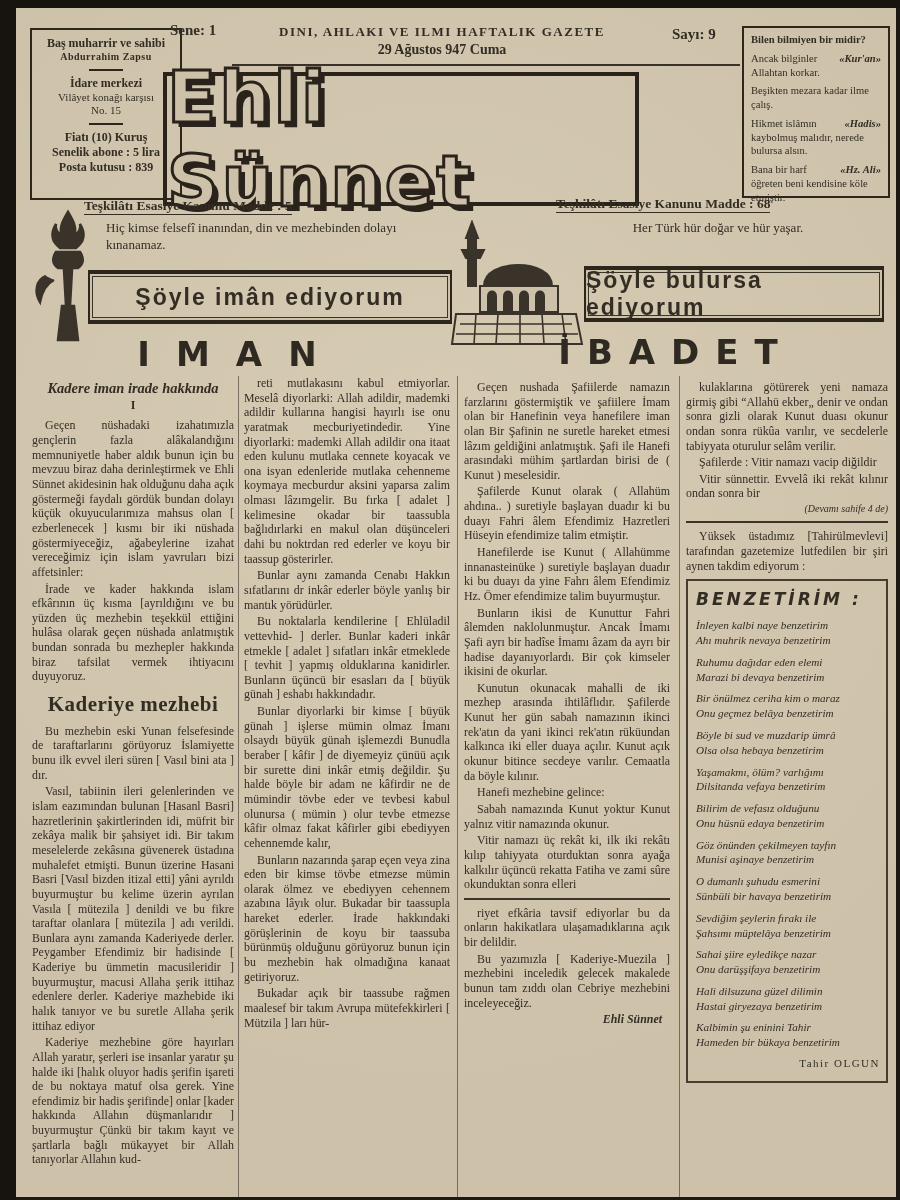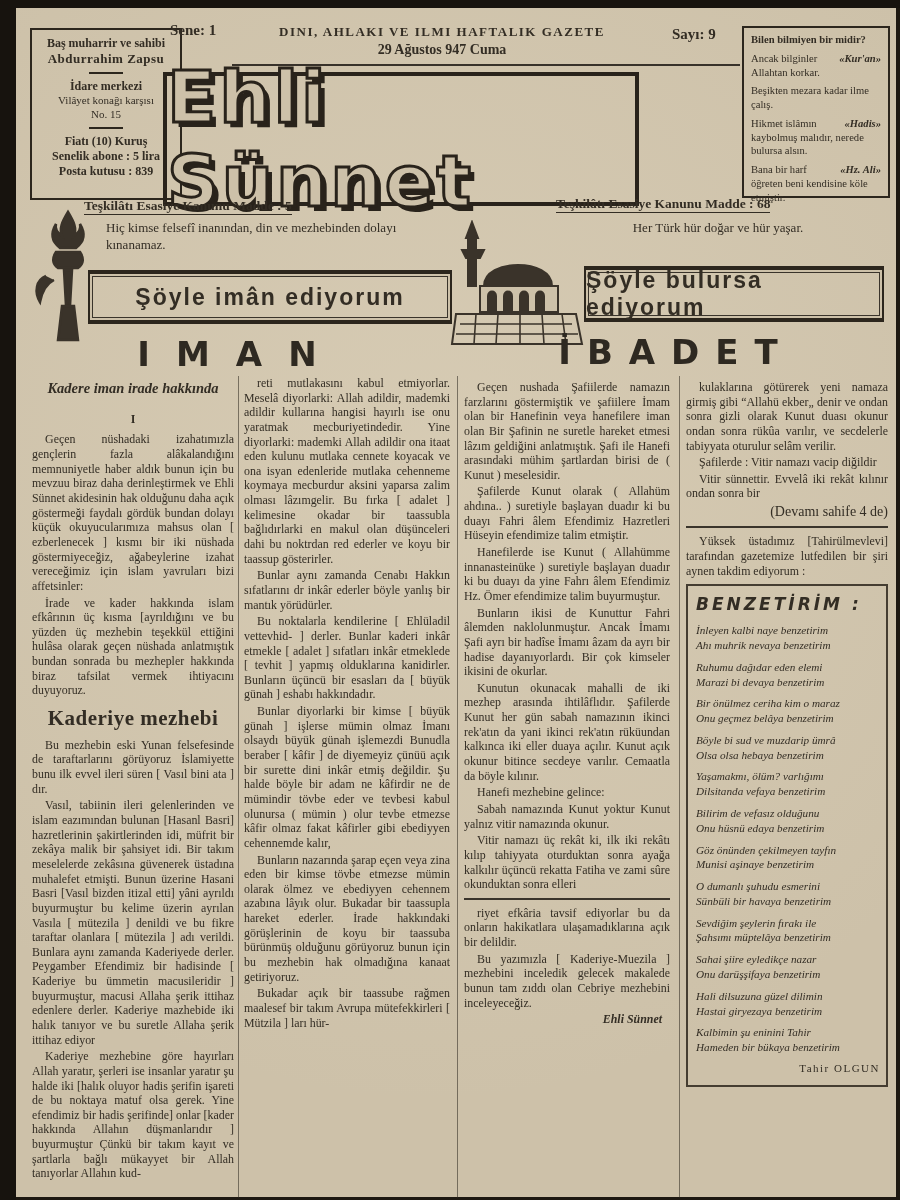--- a/index.html
+++ b/index.html
@@ -9,21 +9,21 @@
       radial-gradient(ellipse 120% 90% at 48% 38%, rgba(222,211,188,.55), rgba(0,0,0,0) 60%),
       radial-gradient(ellipse 140% 120% at 50% 50%, #cdc1a9 55%, #b0a289 88%, #8d7f66 100%),
       #c6baa2;
     box-shadow: inset 16px 0 0 #17130e, inset 0 8px 0 #17130e, inset -4px 0 0 #1d1811, inset 0 -3px 0 #1d1811;
     color:#332d24;}
   .abs{position:absolute;}
   
   .pubbox{left:30px;top:28px;width:152px;height:172px;border:2px solid #2c261d;
     text-align:center;padding:6px 4px;box-sizing:border-box;font-size:12px;line-height:1.25;}
   .pubbox .b{font-weight:bold;}
-  .pubbox .name{font-weight:bold;font-size:13px;letter-spacing:.5px;}
+  .pubbox .name{font-weight:bold;font-size:10px;letter-spacing:.5px;}
   .pubbox .sep{width:34px;height:0;border-top:2px solid #2c261d;margin:5px auto;}
   .pubbox .sm{font-size:11px;}
   .sene{left:170px;top:22px;font-size:15px;font-weight:bold;}
   .sayi{left:672px;top:26px;font-size:15px;font-weight:bold;}
   .tagline{left:230px;top:24px;width:424px;text-align:center;font-size:13px;font-weight:bold;
     letter-spacing:1.5px;}
   .dateline{left:230px;top:42px;width:424px;text-align:center;font-size:14px;font-weight:bold;}
   .toprule{left:232px;top:64px;width:508px;height:2px;background:#38322a;}
   .masthead{left:163px;top:72px;width:468px;height:126px;border:4px solid #29231b;
     display:flex;align-items:center;justify-content:center;}
@@ -51,26 +51,26 @@
   .h-iman{left:30px;top:334px;width:420px;font-size:34px;letter-spacing:26px;}
   .h-ibadet{left:462px;top:332px;width:428px;font-size:34px;letter-spacing:16px;}
   
   .col{top:380px;height:818px;overflow:hidden;font-size:11.9px;line-height:1.23;text-align:justify;}
   .c1{left:32px;width:202px;}
   .c2{left:244px;width:206px;top:376px;height:822px;}
   .c3{left:464px;width:206px;}
   .c4{left:686px;width:202px;}
   .col p{margin:0 0 2px;text-indent:1.1em;}
   .subt{font-style:italic;font-weight:bold;font-size:14.5px;text-align:center;text-indent:0 !important;
-    margin:0 0 14px !important;}
+    margin:0 0 0 !important;}
   .pnum{text-align:center;font-weight:bold;text-indent:0 !important;margin:0 0 6px !important;}
   .subhead{font-size:21px;font-weight:bold;text-align:center;margin:8px 0 6px;letter-spacing:.5px;}
   .colrule{height:2px;background:#3a342b;margin:6px 0;}
   .sig{font-style:italic;font-weight:bold;text-align:right;text-indent:0 !important;padding-right:8px;}
-  .cont-note{font-size:14px;text-align:right;text-indent:0 !important;}
+  .cont-note{font-size:10px;text-align:right;text-indent:0 !important;font-style:italic;}
   .divider{top:376px;width:1px;height:822px;background:rgba(44,38,29,.55);}
   .d1{left:238px;} .d2{left:457px;} .d3{left:679px;}
   
   .poembox{border:2px solid #453d31;margin-top:6px;padding:8px 6px 10px 8px;}
   .poem-title{font-family:"DejaVu Sans",sans-serif;font-weight:bold;font-style:italic;
     font-size:17px;letter-spacing:3px;margin-bottom:8px;}
   .couplet{font-style:italic;font-size:11.2px;line-height:1.32;margin:0 0 7px;text-align:left;}
   .poet{ text-align:right;font-size:11px;letter-spacing:1.5px;margin-top:6px;}
   .illus{stroke:#3a332a;fill:none;}
 </style>

